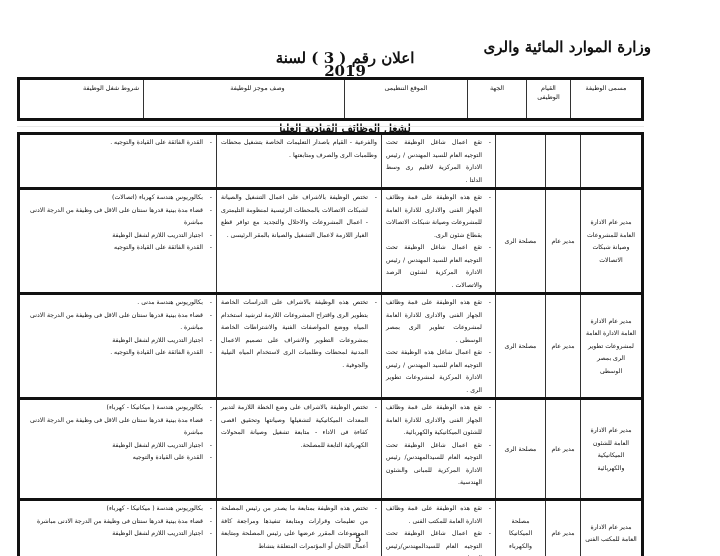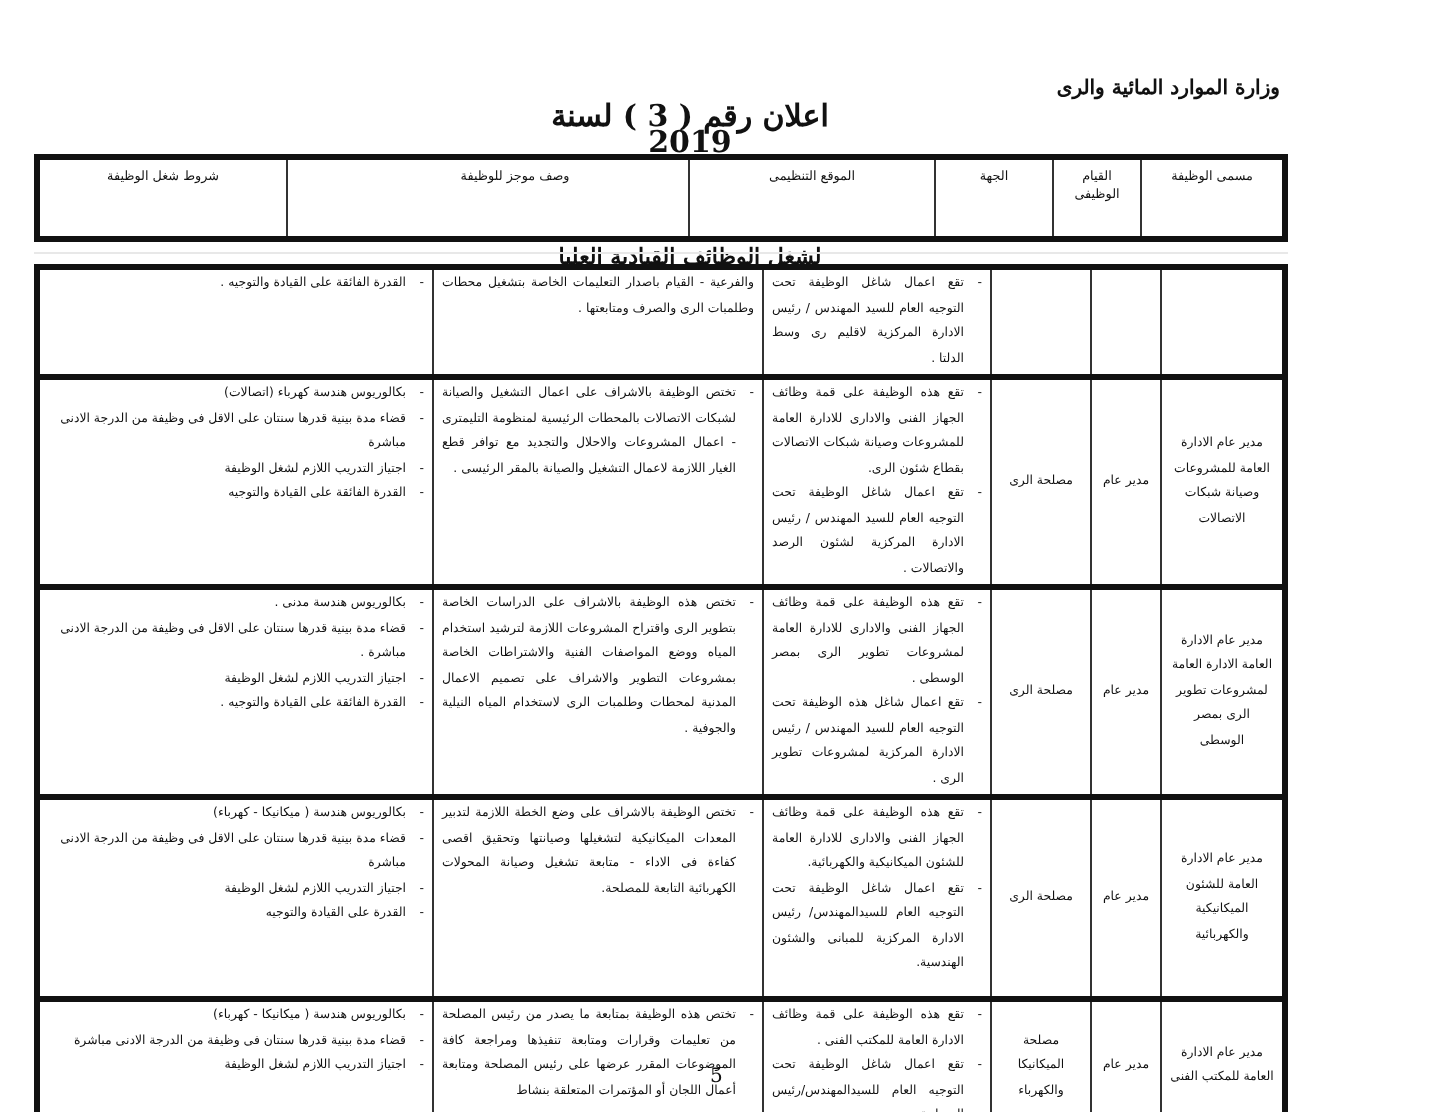--- a/index.html
+++ b/index.html
@@ -1,22 +1,22 @@
 <!DOCTYPE html>
 <html><head>
   <meta charset="utf-8">
   <style>
     html, body { margin:0; padding:0; }
     body {
       width:720px; height:556px; overflow:hidden; background:#ffffff;
       font-family:"DejaVu Sans", sans-serif; color:#111; position:relative;
     }
     .ministry {
-      position:absolute; right:80px; top:38px; font-family:"DejaVu Serif", serif;
-      font-size:10px; font-weight:bold; direction:rtl;
+      position:absolute; right:69px; top:38px; font-family:"DejaVu Serif", serif;
+      font-size:15px; font-weight:bold; direction:rtl;
     }
     .announce {
       position:absolute; left:260px; width:170px; top:52px; text-align:center;
       font-family:"DejaVu Serif", serif; direction:rtl; line-height:13px;
     }
     .announce .l1 { font-size:15px; font-weight:bold; }
     .announce .l2 { font-size:11px; font-weight:bold;margin-top:44px; }
     .hdr-table, .body-table {
       position:absolute; left:17px; width:627px; border:3px solid #111;
       border-collapse:collapse; direction:rtl; table-layout:fixed;
@@ -26,21 +26,21 @@
     td, th {
       border:1px solid #333; vertical-align:top; font-weight:normal;
       font-size:6.2px; line-height:12.5px; padding:1px 4px; text-align:right;
     }
     th { text-align:center; font-size:6.4px; line-height:9px; padding-top:4px; }
     .c-title { width:62px; }
     .c-level { width:35px; }
     .c-entity { width:50px; }
     .c-loc   { width:114px; }
     .c-desc  { width:165px;padding-left:31px; }
-    .c-cond  { width:auto; }
+    .c-cond  { width:auto;text-align:right; }
     .body-table td.center { text-align:center; vertical-align:middle; }
     .body-table tr.r0 td { height:40px; }
     .body-table tr.r1 td { height:95px; }
     .body-table tr.r2 td { height:84px; }
     .body-table tr.r3 td { height:96px; }
     .body-table tr.r4 td { height:50px; }
     .body-table tr.thick td { border-top:3px solid #111; }
     ul { list-style:none; margin:0; padding:0; }
     li { position:relative; padding-right:9px; }
     li.b::before { content:"-"; position:absolute; right:0; top:0; }

